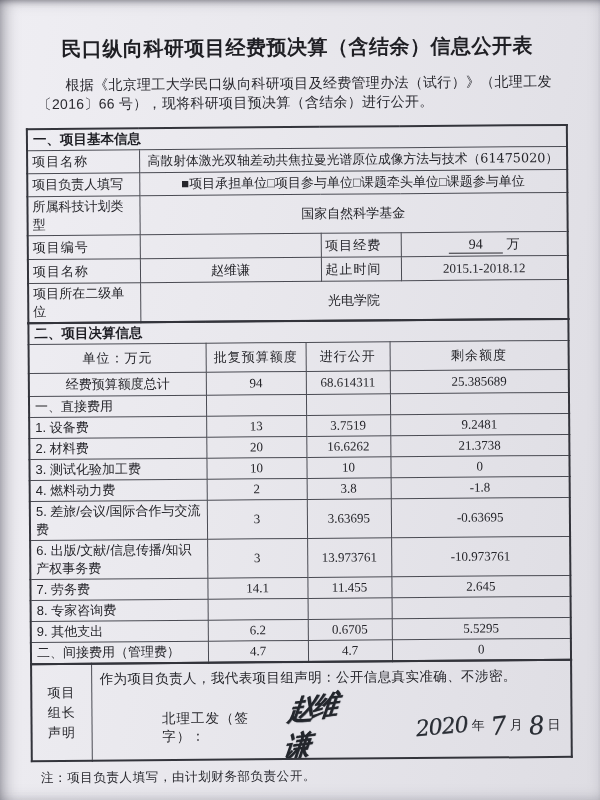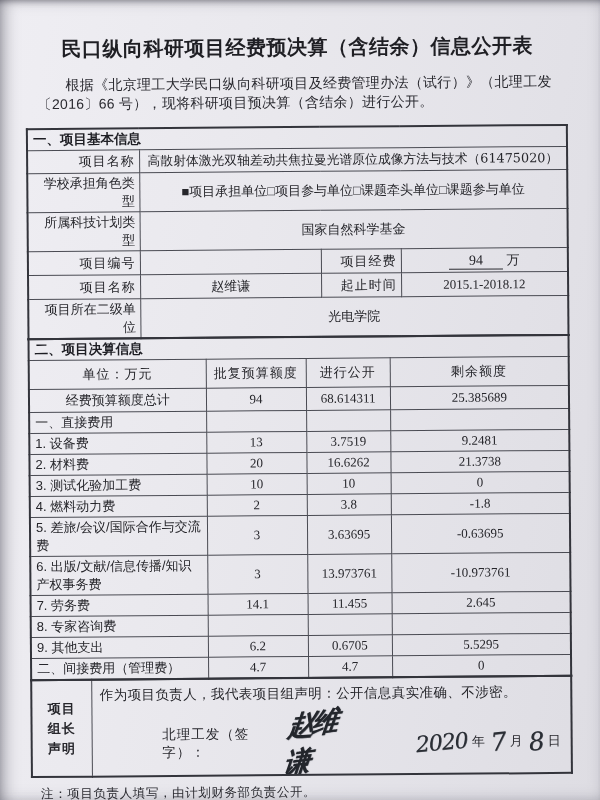--- a/index.html
+++ b/index.html
@@ -31,32 +31,32 @@
     width:540px;margin-left:28px;
     border:2px solid #33343b;
   }
   .tbl.stack{margin-top:-2px;}
   .tbl td{
     border:1px solid #4a4b53;
     font-size:13px;padding:1px 4px;vertical-align:middle;
     color:#26262b;overflow:hidden;
   }
   td.sec{font-weight:bold;font-size:13.5px;padding-left:5px;color:#1e1e24;}
-  td.lbl{text-align:right;letter-spacing:1px;}
+  td.lbl{text-align:left;letter-spacing:1px;}
   td.ctr{text-align:center;}
   td.lft{text-align:left;padding-left:5px;}
   .kai{font-family:"DejaVu Serif","Liberation Serif",serif;color:#2b2d33;}
   .num{font-family:"Liberation Serif","DejaVu Serif",serif;font-size:14px;text-align:center;}
   .colhead td{font-weight:500;letter-spacing:1px;}
   .h19{height:19px;} .h20{height:20px;} .h21{height:21px;} .h23{height:23px;}
   .h24{height:24px;} .h29{height:29px;} .h38{height:38px;}
   .u94{display:inline-block;border-bottom:1px solid #2c2c32;padding:0 20px;}
   .side{
     white-space:pre-line;text-align:center;font-size:13px;line-height:20px;
-    letter-spacing:1px;font-weight:700;
+    letter-spacing:1px;font-weight:400;
   }
   .decl-main{vertical-align:top;height:80px;}
   .statement{font-size:13.5px;padding:5px 2px 0 4px;letter-spacing:.4px;}
   .signline{display:flex;align-items:center;margin-top:10px;padding-left:66px;}
   .signlabel{font-size:13.5px;font-weight:500;letter-spacing:1px;}
   .sig{
     display:inline-block;font-family:"DejaVu Serif","Liberation Serif",serif;
     font-style:italic;font-weight:bold;font-size:27px;letter-spacing:-3px;
     color:#23262c;transform:rotate(-7deg) skewX(-14deg);
     text-shadow:.6px .4px .7px rgba(32,36,44,.75);
@@ -95,21 +95,21 @@
         </colgroup>
       <tbody>
           <tr class="h19">
         <td class="sec" colspan="4">一、项目基本信息</td>
       </tr>
       <tr class="h23">
         <td class="lbl">项目名称</td>
         <td class="ctr kai" colspan="3" style="font-size:12.8px;">高散射体激光双轴差动共焦拉曼光谱原位成像方法与技术（61475020）</td>
       </tr>
       <tr class="h23">
-        <td class="lbl" style="letter-spacing:0;">学校承担角色类型</td>
+        <td class="lbl" style="letter-spacing:0;">项目负责人填写</td>
         <td class="ctr" colspan="3">■项目承担单位□项目参与单位□课题牵头单位□课题参与单位</td>
       </tr>
       <tr class="h23">
         <td class="lbl" style="letter-spacing:0;font-family:Liberation Serif, serif;">所属科技计划类型</td>
         <td class="ctr kai" colspan="3">国家自然科学基金</td>
       </tr>
       <tr class="h24">
         <td class="lbl">项目编号</td>
         <td class="ctr"></td>
         <td class="lbl">项目经费</td>

